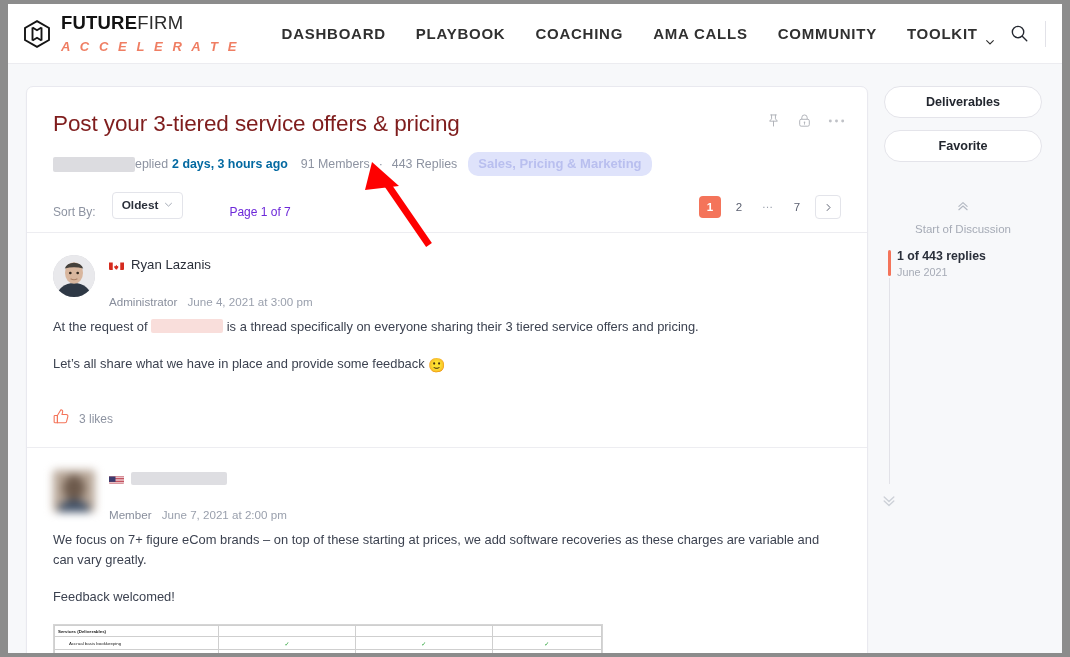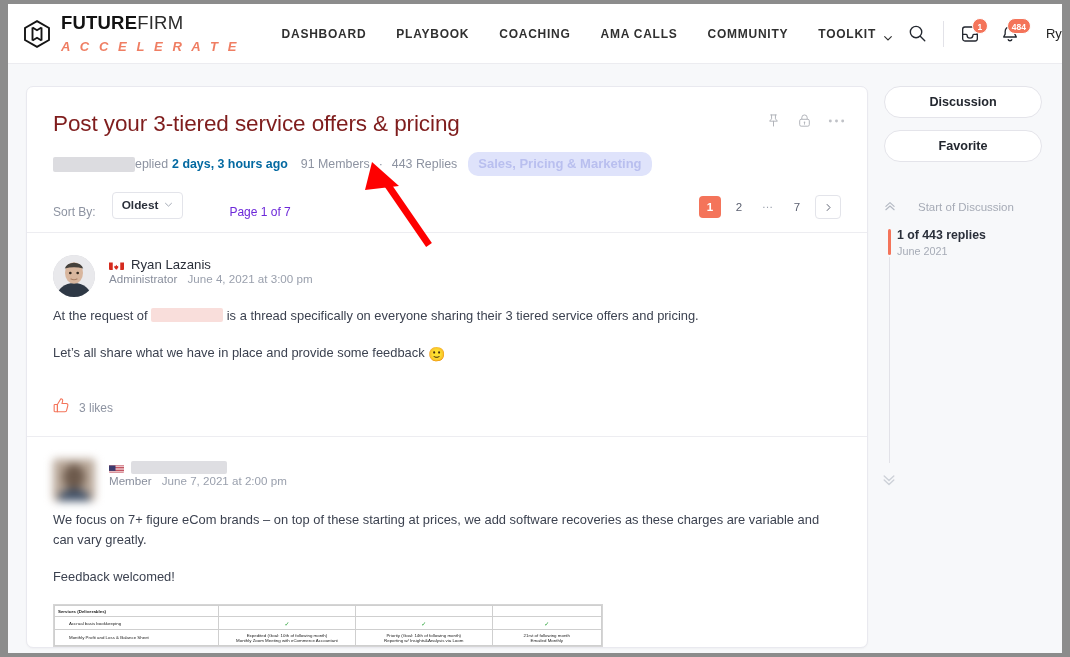--- a/index.html
+++ b/index.html
@@ -32,21 +32,21 @@
   .logo-text { line-height: 1; }
   .logo-line1 { font-size: 18.5px; letter-spacing: .2px; color: #121212; font-weight: 700; }
   .logo-line1 .thin { font-weight: 400; color: #2b2b2b; }
   .logo-line2 {
     font-size: 13px; letter-spacing: 3.1px; color: #ef7e63;
     font-weight: 700; font-style: italic; margin-top: 8px;
   }
 
   .main-nav { display: flex; align-items: center; gap: 30px; margin-left: 42px; }
   .nav-item {
-    font-size: 12px; font-weight: 700; letter-spacing: .75px;
+    font-size: 15px; font-weight: 700; letter-spacing: .75px;
     color: #303030; cursor: pointer; white-space: nowrap;
     display: flex; align-items: flex-end; gap: 7px;
   }
   .caret-dn { display: inline-block; width: 9px; height: 9px; }
 
   .header-right {
     margin-left: auto; display: flex; align-items: center; gap: 0;
   }
   .search-btn { padding: 0 16px; cursor: pointer; display:flex; align-items:center; }
   .hdr-divider { width: 1px; height: 26px; background: #e2e2e8; margin: 0 6px 0 0; }
@@ -133,21 +133,21 @@
   .post-avatar {
     width: 42px; height: 42px; border-radius: 50%;
     overflow: hidden; flex: none; background: #d9d9de; position: relative;
   }
   .post-avatar.blurred { border-radius: 3px; filter: blur(4px); }
   .post-ident { padding-top: 2px; }
   .post-name-row { display: flex; align-items: center; gap: 7px; }
   .flag { width: 15px; height: 11px; border-radius: 1px; overflow: hidden; display:block; }
   .post-name { font-size: 13.2px; color: #2a2f3a; font-weight: 400; }
   .post-name.redacted { display:inline-block; width: 96px; height: 13px; background: #dedee2; border-radius:2px; }
-  .post-sub { margin-top: 0; font-size: 11.6px; color: #9aa0ad; }
+  .post-sub { margin-top: 23px; font-size: 11.6px; color: #9aa0ad; }
   .post-sub .role { color: #888e9c; }
   .post-sub .date { margin-left: 7px; }
 
   .post-body { margin-top: 9px; }
   .post-body p {
     font-size: 12.9px; color: #3c4250; line-height: 1.5; margin-bottom: 18px;
   }
   .redact-inline {
     display: inline-block; width: 72px; height: 14px;
     background: #f9dedb; border-radius: 2px; vertical-align: -2px;
@@ -180,22 +180,22 @@
   .side-btn {
     width: 100%; height: 32px; border-radius: 17px;
     display: flex; align-items: center; justify-content: center;
     font-size: 12.6px; font-weight: 700; cursor: pointer;
     margin-bottom: 12px; border: 1px solid #e4e4ea; background: #fff; color: #23272f;
   }
   .side-btn.primary { background: #f4745a; border-color: #f4745a; color: #fff; }
 
   .disc-nav { margin-top: 38px; }
   .disc-top {
-    display: flex; align-items: center; gap: 22px;
-    font-size: 11.5px; color: #a6abb6; cursor: pointer;
+    display: flex; align-items: center; gap: 9px;
+    font-size: 11.5px; color: #a6abb6; cursor: pointer; flex-direction: column;
   }
   .disc-item {
     margin-top: 14px; padding-left: 13px; position: relative;
   }
   .disc-item::before {
     content: ""; position: absolute; left: 4px; top: 1px;
     width: 3px; height: 26px; background: #f4745a; border-radius: 2px;
   }
   .disc-title { font-size: 12.3px; font-weight: 700; color: #2a2f3a; }
   .disc-date { font-size: 10.8px; color: #a6abb6; margin-top: 3px; }
@@ -490,21 +490,21 @@
 
             </tbody>
               </table>
           </div>
         </div>
 
       </div>
     </div>
 
     <div class="side-col">
-      <div class="side-btn">Discussion</div>
+      <div class="side-btn">Deliverables</div>
       <div class="side-btn">Favorite</div>
 
       <div class="disc-nav">
         <div class="disc-top">
           <span>
             <svg viewBox="0 0 14 14" width="12" height="12">
               <path d="M2.2 7.4 L7 3 L11.8 7.4" fill="none" stroke="#b3b8c2" stroke-width="1.3" stroke-linecap="round" stroke-linejoin="round"></path>
               <path d="M2.2 11.4 L7 7 L11.8 11.4" fill="none" stroke="#b3b8c2" stroke-width="1.3" stroke-linecap="round" stroke-linejoin="round"></path>
             </svg>
           </span>

